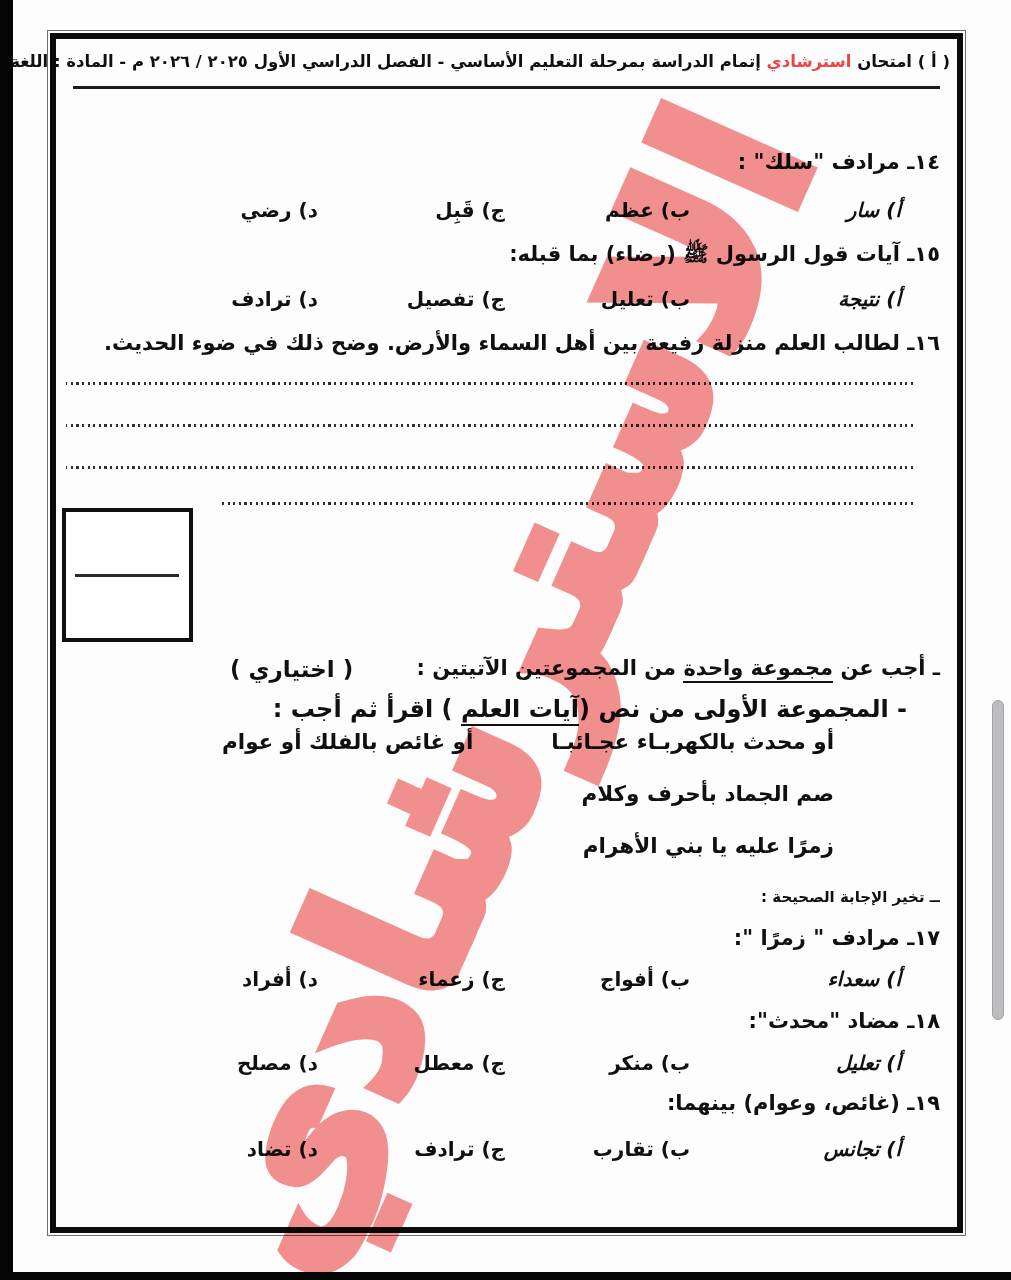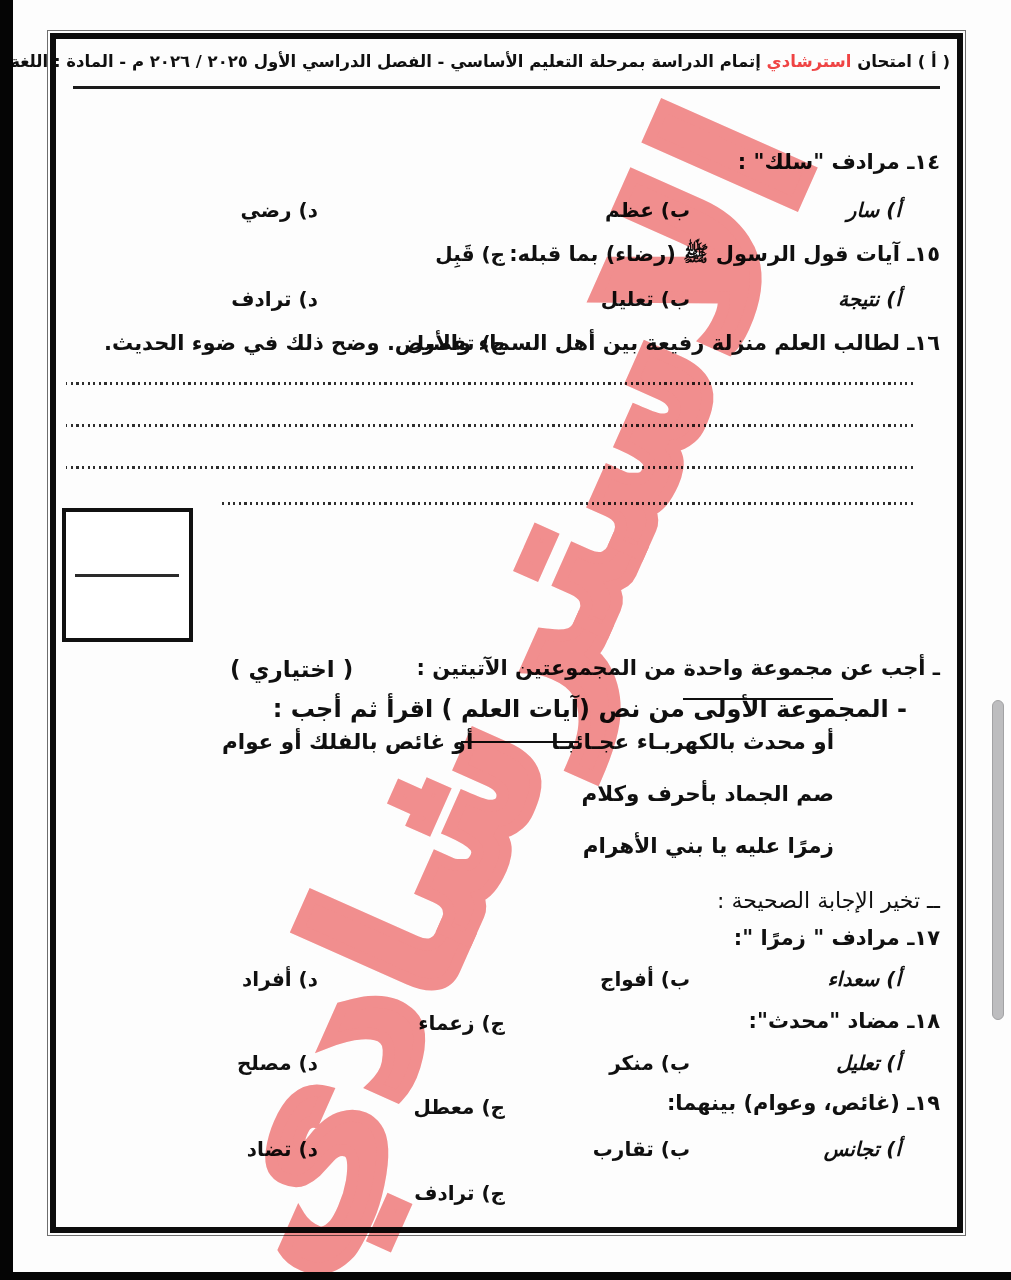--- a/index.html
+++ b/index.html
@@ -18,43 +18,43 @@
   .hdr{
     position:absolute;top:52px;left:70px;width:880px;text-align:center;
     font-size:16.5px;font-weight:bold;white-space:nowrap;z-index:2;
   }
   .hdr .red{color:#ef4444;}
   .hdr-rule{position:absolute;top:86px;left:73px;width:867px;height:2.5px;background:#1b1b1b;z-index:2;}
 
   .q-title{position:absolute;right:71px;font-size:21px;font-weight:bold;white-space:nowrap;z-index:2;}
   .opts-row{position:absolute;left:60px;width:900px;height:28px;font-size:20px;font-weight:bold;z-index:2;}
   .opts-row .opt{position:absolute;white-space:nowrap;}
-  .opt-a{right:59px;font-style:italic;} .opt-b{right:270px;} .opt-c{right:455px;margin-top:44px;} .opt-d{right:642px;}
+  .opt-a{right:59px;font-style:italic;} .opt-b{right:270px;} .opt-c{right:455px;} .opt-d{right:642px;}
 
   .dots{position:absolute;height:3px;z-index:2;
     background:repeating-linear-gradient(to left,#2e2e2e 0 2.2px,transparent 2.2px 5.6px);}
   .dots-1{top:382px;left:66px;width:847px;}
   .dots-2{top:424px;left:66px;width:847px;}
   .dots-3{top:466px;left:66px;width:847px;}
   .dots-4{top:502px;left:221px;width:692px;}
 
   .seal-box{position:absolute;left:62px;top:508px;width:131px;height:134px;box-sizing:border-box;
     border:4px solid #111;background:#fff;z-index:2;}
   .seal-box .mid-line{position:absolute;left:9px;top:62px;width:104px;height:2.5px;background:#2a2a2a;}
 
   .grp-head{position:absolute;right:71px;top:656px;font-size:21px;font-weight:bold;white-space:nowrap;z-index:2;}
-  .u{border-bottom:2.5px solid currentColor;padding-bottom:18px;}
+  .u{border-bottom:2.5px solid currentColor;padding-bottom:1px;}
   .optional{position:absolute;left:230px;top:656px;font-size:23px;font-weight:bold;white-space:nowrap;z-index:2;}
   .grp-line2{position:absolute;right:104px;top:695px;font-size:24px;font-weight:bold;white-space:nowrap;z-index:2;}
 
   .poem{position:absolute;left:222px;top:727px;width:612px;z-index:2;}
   .poem .v{display:flex;justify-content:space-between;font-size:21.5px;font-weight:bold;
     line-height:30px;margin-bottom:22px;white-space:nowrap;}
 
-  .choose{position:absolute;right:71px;top:888px;font-size:22px;font-weight:normal;white-space:nowrap;z-index:2;}
+  .choose{position:absolute;right:71px;top:888px;font-size:15px;font-weight:bold;white-space:nowrap;z-index:2;}
 
   .watermark{
     position:absolute;left:48px;top:432px;width:1000px;height:300px;line-height:300px;
     text-align:center;white-space:nowrap;font-size:210px;font-weight:bold;
     transform:rotate(-66deg);transform-origin:center;
     mix-blend-mode:multiply;opacity:0.92;z-index:10;pointer-events:none;
     -webkit-text-stroke:12px #f28585;color:#f28585;
   }
   .scroll-thumb{position:absolute;left:992px;top:700px;width:10px;height:318px;
     background:#bdbdbf;border:1px solid #a2a2a4;border-radius:6px;z-index:25;}

